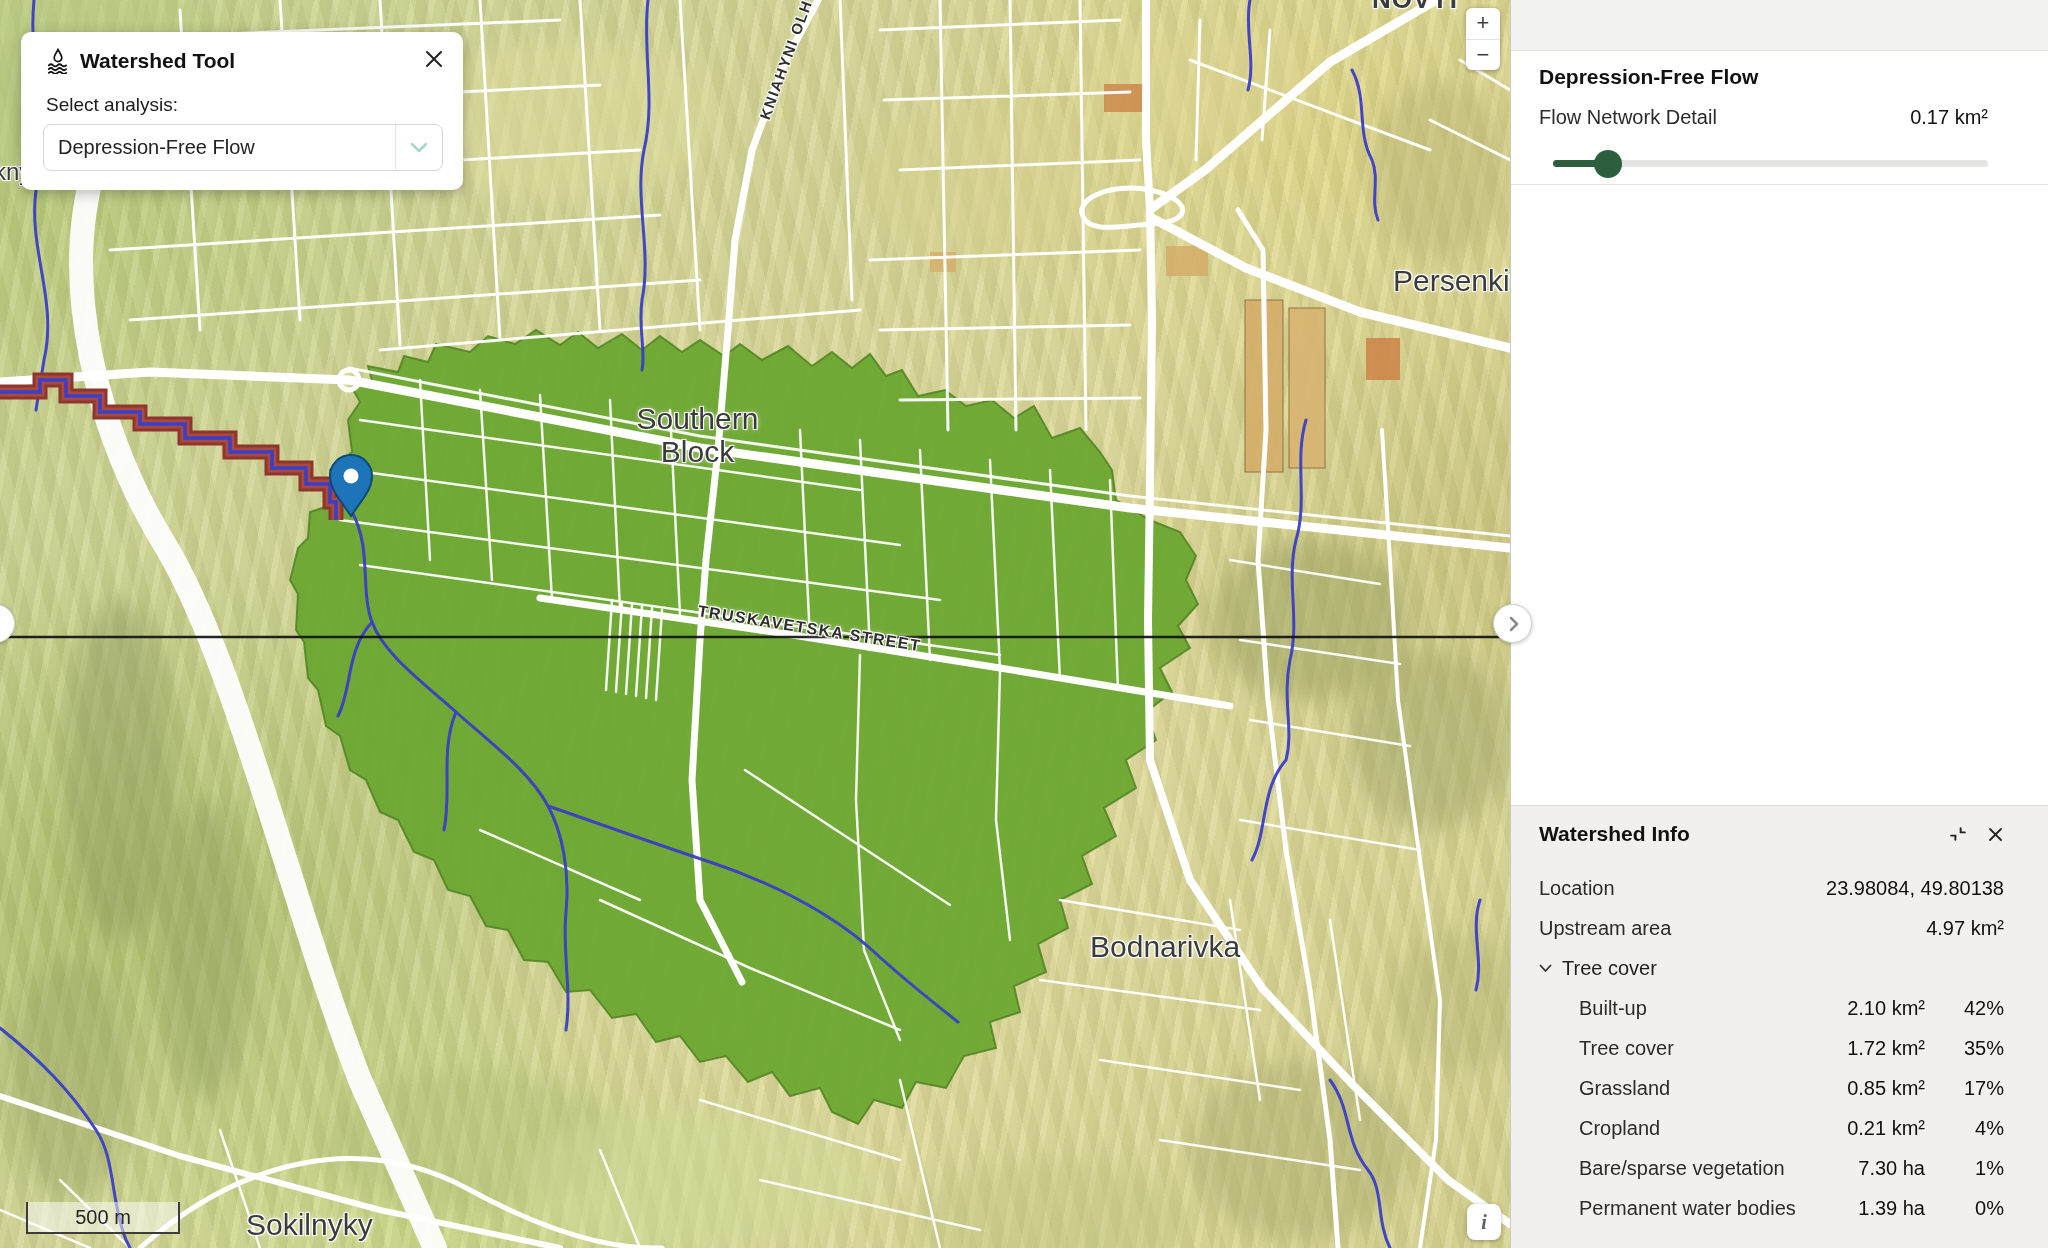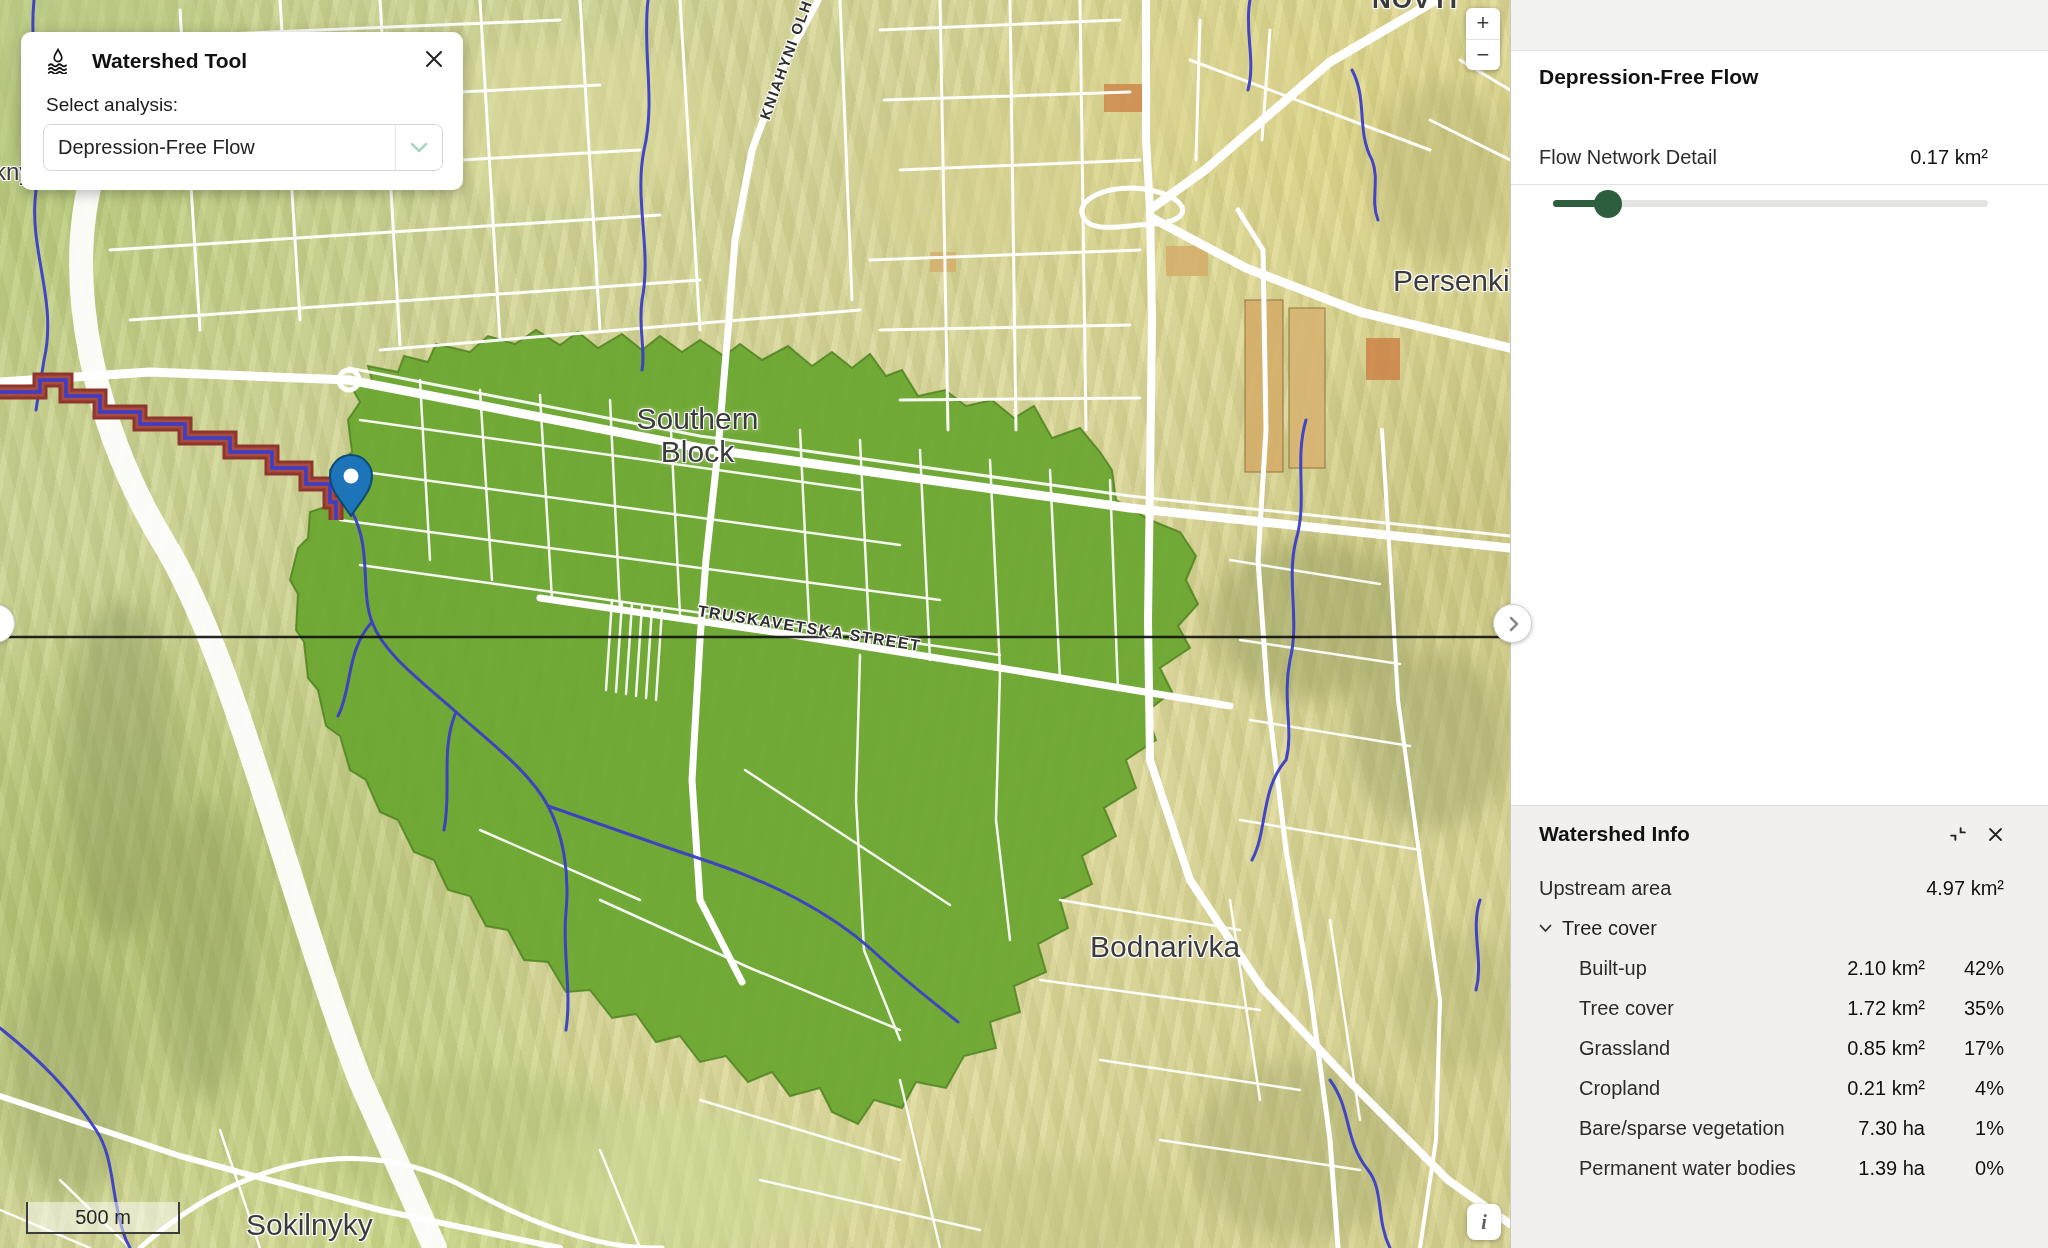--- a/index.html
+++ b/index.html
@@ -42,36 +42,36 @@
   .infobtn{position:absolute;left:1467px;top:1204px;width:34px;height:36px;background:#fff;border-radius:8px;
     box-shadow:0 1px 4px rgba(0,0,0,.3);display:flex;align-items:center;justify-content:center;
     font-family:"Liberation Serif",serif;font-style:italic;font-weight:700;font-size:20px;color:#5f5f5f;}
 
   .edge-chev{position:absolute;width:37px;height:37px;border-radius:50%;background:#fff;border:1px solid #d2d2d2;
     box-shadow:0 1px 4px rgba(0,0,0,.25);display:flex;align-items:center;justify-content:center;z-index:30;}
 
   
   .toolpanel{position:absolute;left:21px;top:32px;width:442px;height:158px;background:#fff;border-radius:10px;
     box-shadow:0 3px 14px rgba(0,0,0,.28);z-index:20;}
-  .tp-head{position:absolute;left:24px;top:16px;display:flex;align-items:center;gap:21px;}
+  .tp-head{position:absolute;left:24px;top:16px;display:flex;align-items:center;gap:9px;}
   .tp-title{font-size:21px;font-weight:700;color:#111;}
   .tp-close{position:absolute;right:18px;top:16px;width:22px;height:22px;cursor:pointer;}
   .tp-selectlabel{position:absolute;left:25px;top:62px;font-size:19px;color:#1b1b1b;}
   .tp-select{position:absolute;left:22px;top:92px;width:398px;height:45px;background:#fff;border:1.5px solid #d6d6d6;
     border-radius:8px;display:flex;align-items:center;cursor:pointer;}
   .tp-select .val{flex:1;padding-left:14px;font-size:20px;color:#222;}
   .tp-select .chev{width:46px;align-self:stretch;border-left:1px solid #e6e6e6;display:flex;align-items:center;justify-content:center;}
 
   
   .sidebar{position:absolute;left:1510px;top:0;width:538px;height:1248px;background:#fff;border-left:1px solid #c9c9c7;box-sizing:border-box;}
   .sb-topstrip{height:50px;background:#f2f2f0;border-bottom:1px solid #e1e1df;}
   .sb-section{padding:14px 60px 0 28px;border-bottom:1px solid #e2e2e0;height:119px;box-sizing:content-box;}
   .sb-h1{font-size:21px;font-weight:700;color:#111;}
   .sb-row{display:flex;margin-top:17px;align-items:baseline;}
-  .sb-row .lab{font-size:20px;color:#2b2b2b;margin-top:40px;}
+  .sb-row .lab{font-size:20px;color:#2b2b2b;}
   .sb-row .val{margin-left:auto;font-size:20px;color:#111;}
   .slider{position:relative;margin:21px 0 0 14px;height:28px;cursor:pointer;}
   .slider .track{position:absolute;left:0;right:0;top:10px;height:7px;border-radius:4px;background:#e4e4e2;}
   .slider .fill{position:absolute;left:0;top:10px;width:12.6%;height:7px;border-radius:4px;background:#2d5f3e;}
   .slider .thumb{position:absolute;left:calc(12.6% - 14px);top:0;width:28px;height:28px;border-radius:50%;background:#2d5f3e;}
 
   .infopanel{position:absolute;left:0;top:805px;width:100%;height:443px;background:#f1f0ee;border-top:1px solid #dcdcda;
     box-sizing:border-box;padding:16px 44px 0 28px;}
   .ip-head{display:flex;align-items:center;}
   .ip-title{font-size:21px;font-weight:700;color:#111;}
@@ -262,20 +262,24 @@
               <path d="M6 14 L6 10 L2 10"></path>
           </svg>
           <svg width="17" height="17" viewBox="0 0 17 17">
               <path d="M3 3 L14 14 M14 3 L3 14" stroke="#222" stroke-width="1.8" stroke-linecap="round"></path>
             </svg>
         </span>
       </div>
 
       <div class="ip-rows">
         <div class="ip-row">
+          <span class="lab">Location</span>
+          <span class="val">23.98084, 49.80138</span>
+        </div>
+        <div class="ip-row">
           <span class="lab">Upstream area</span>
           <span class="val">4.97 km²</span>
         </div>
         <div class="lc-head">
           <svg width="13" height="9" viewBox="0 0 13 9">
               <polyline points="1.5,1.5 6.5,7 11.5,1.5" fill="none" stroke="#333" stroke-width="1.8" stroke-linecap="round" stroke-linejoin="round"></polyline>
             </svg>
           <span class="lab">Tree cover</span>
         </div>
 

